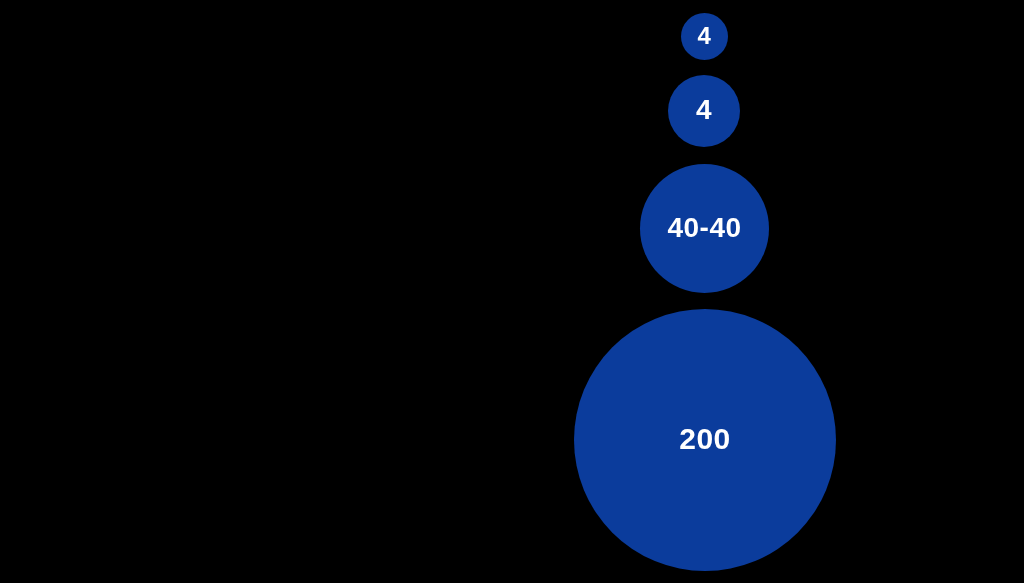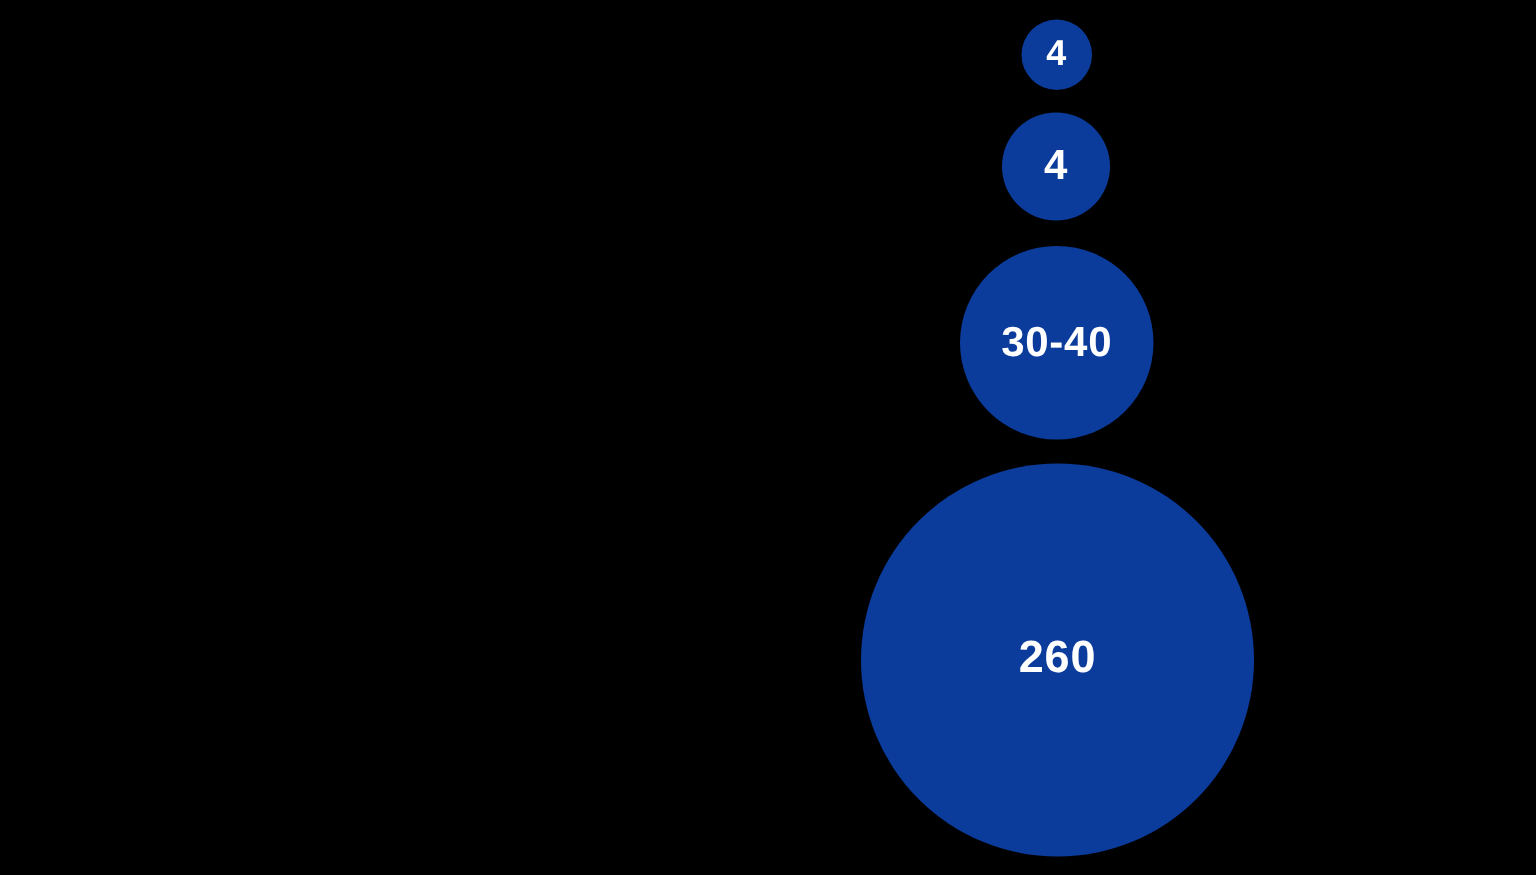--- a/index.html
+++ b/index.html
@@ -40,18 +40,18 @@
 <body>
 
 <div class="canvas">
   <div class="bubble b1">
     <span class="bubble-label">4</span>
   </div>
   <div class="bubble b2">
     <span class="bubble-label">4</span>
   </div>
   <div class="bubble b3">
-    <span class="bubble-label">30-40</span>
+    <span class="bubble-label">40-40</span>
   </div>
   <div class="bubble b4">
-    <span class="bubble-label">260</span>
+    <span class="bubble-label">200</span>
   </div>
 </div>
 
 </body></html>

